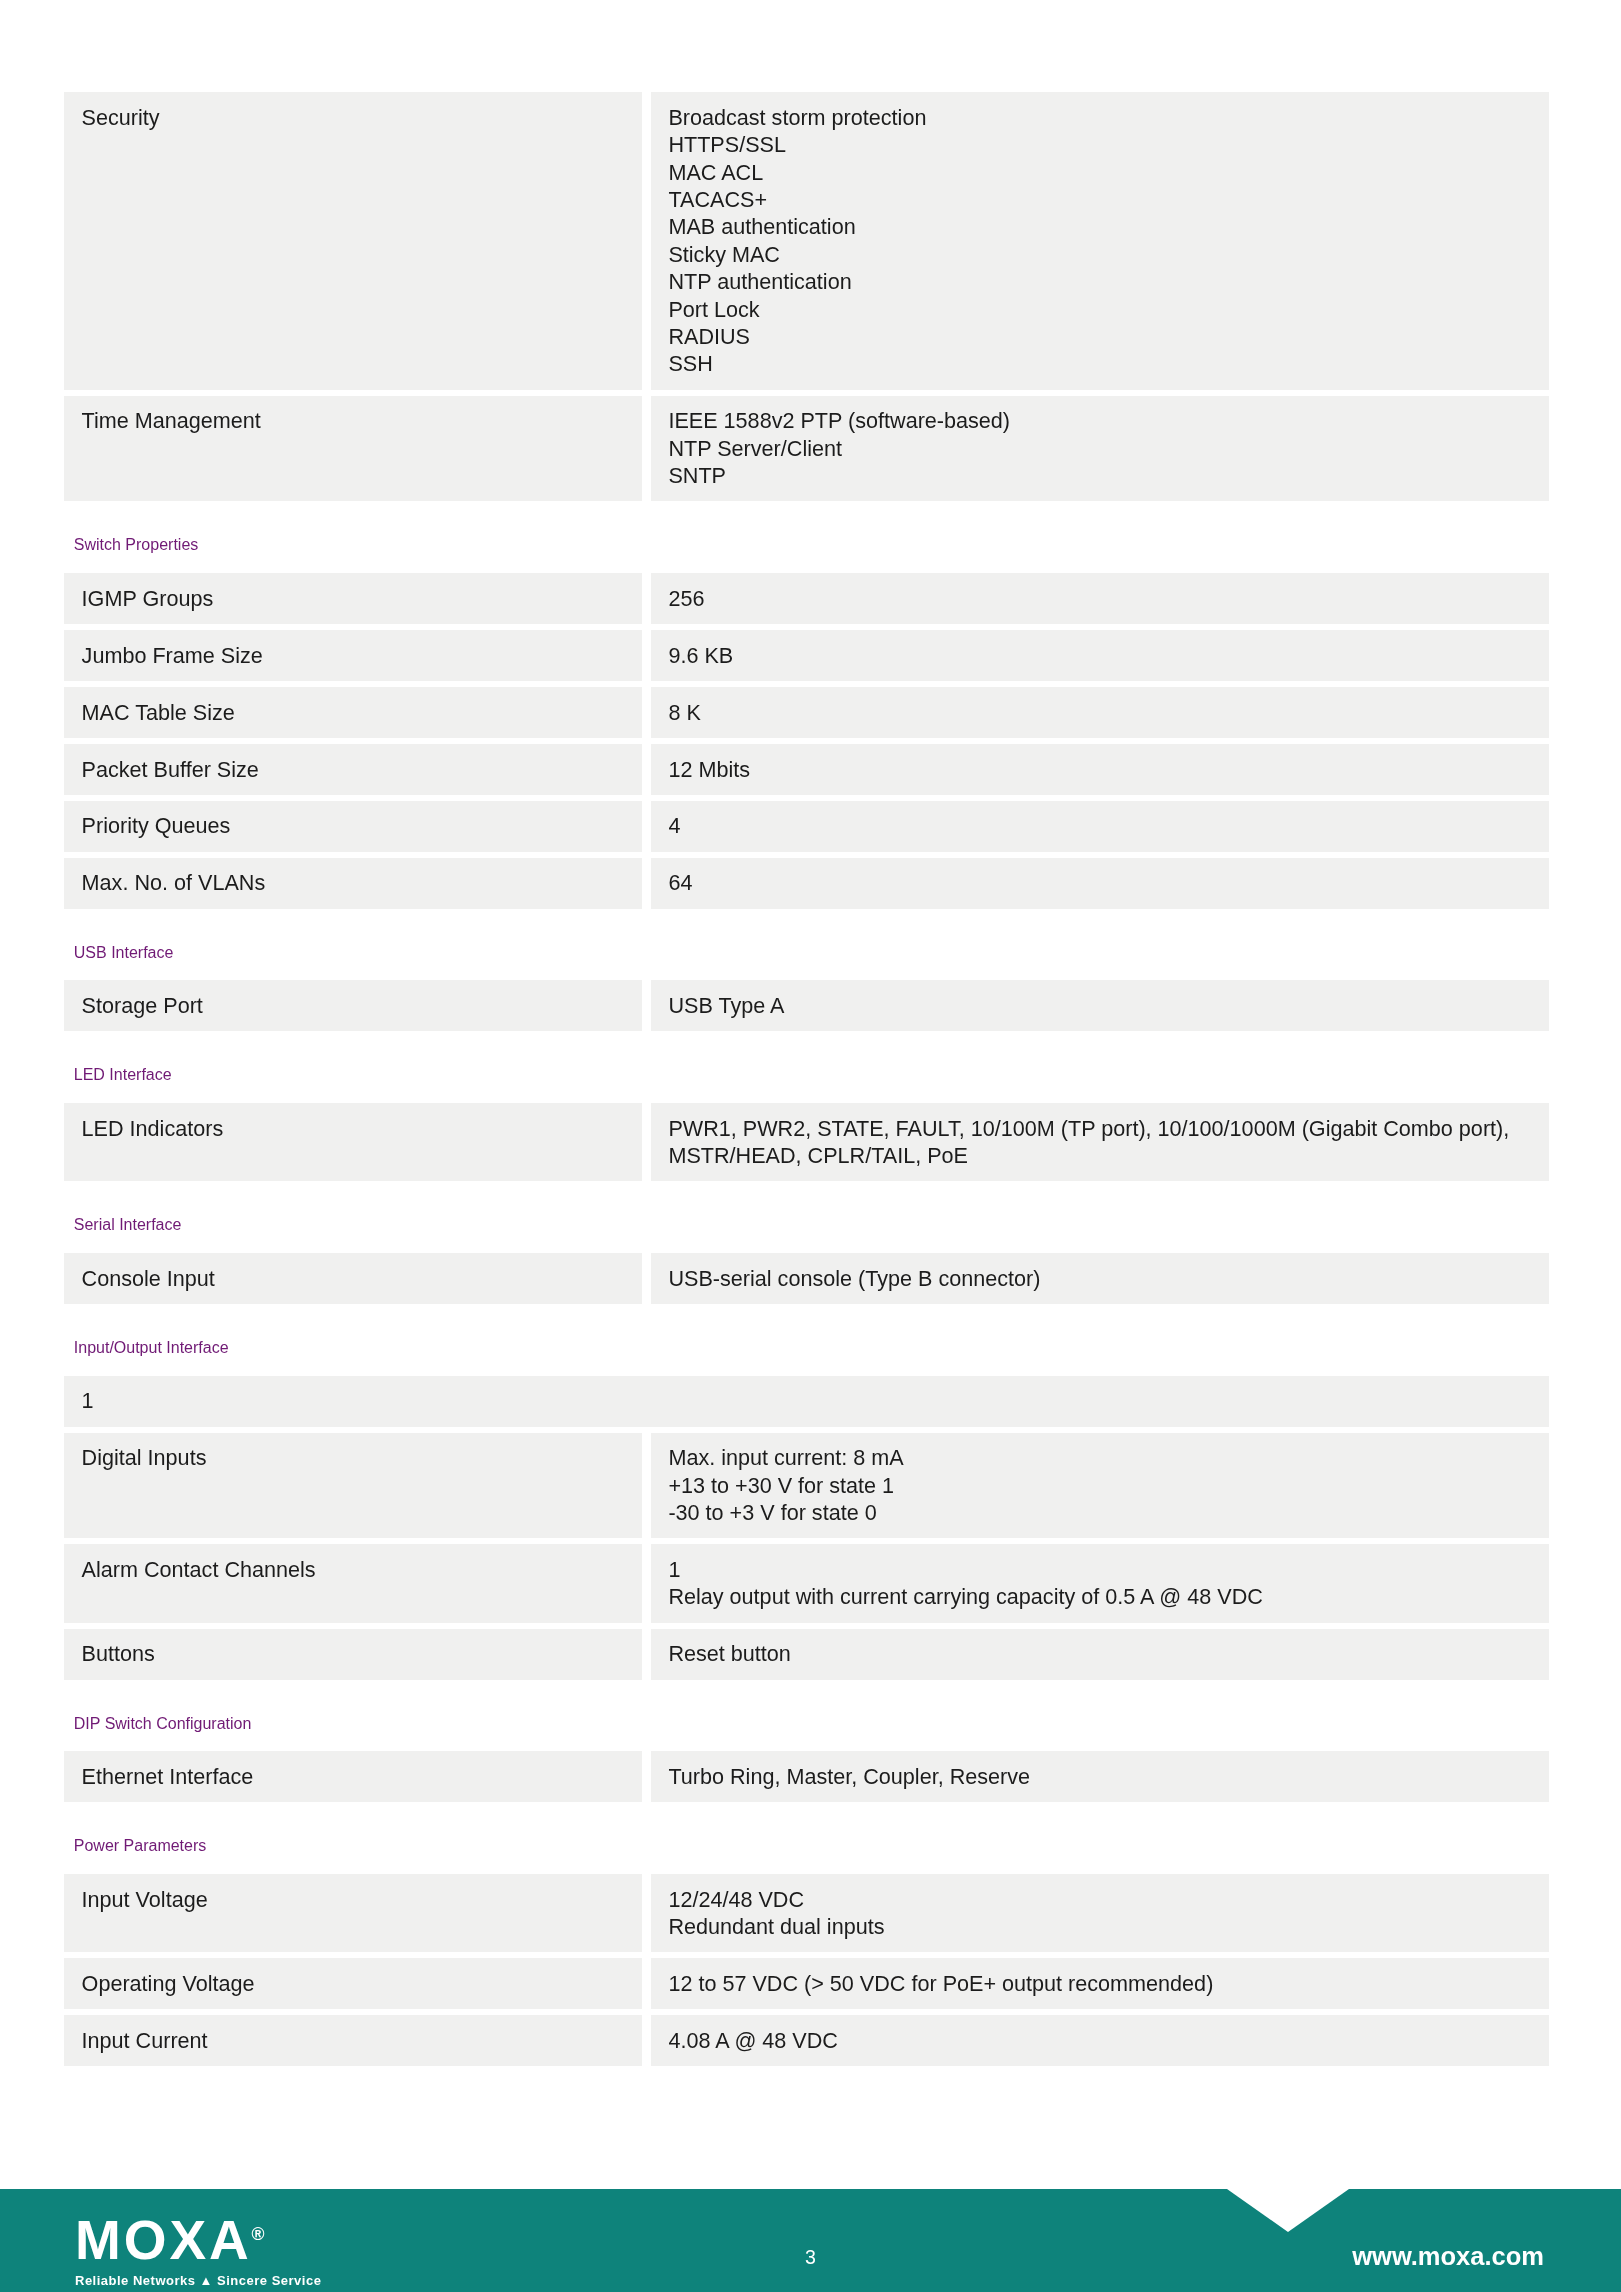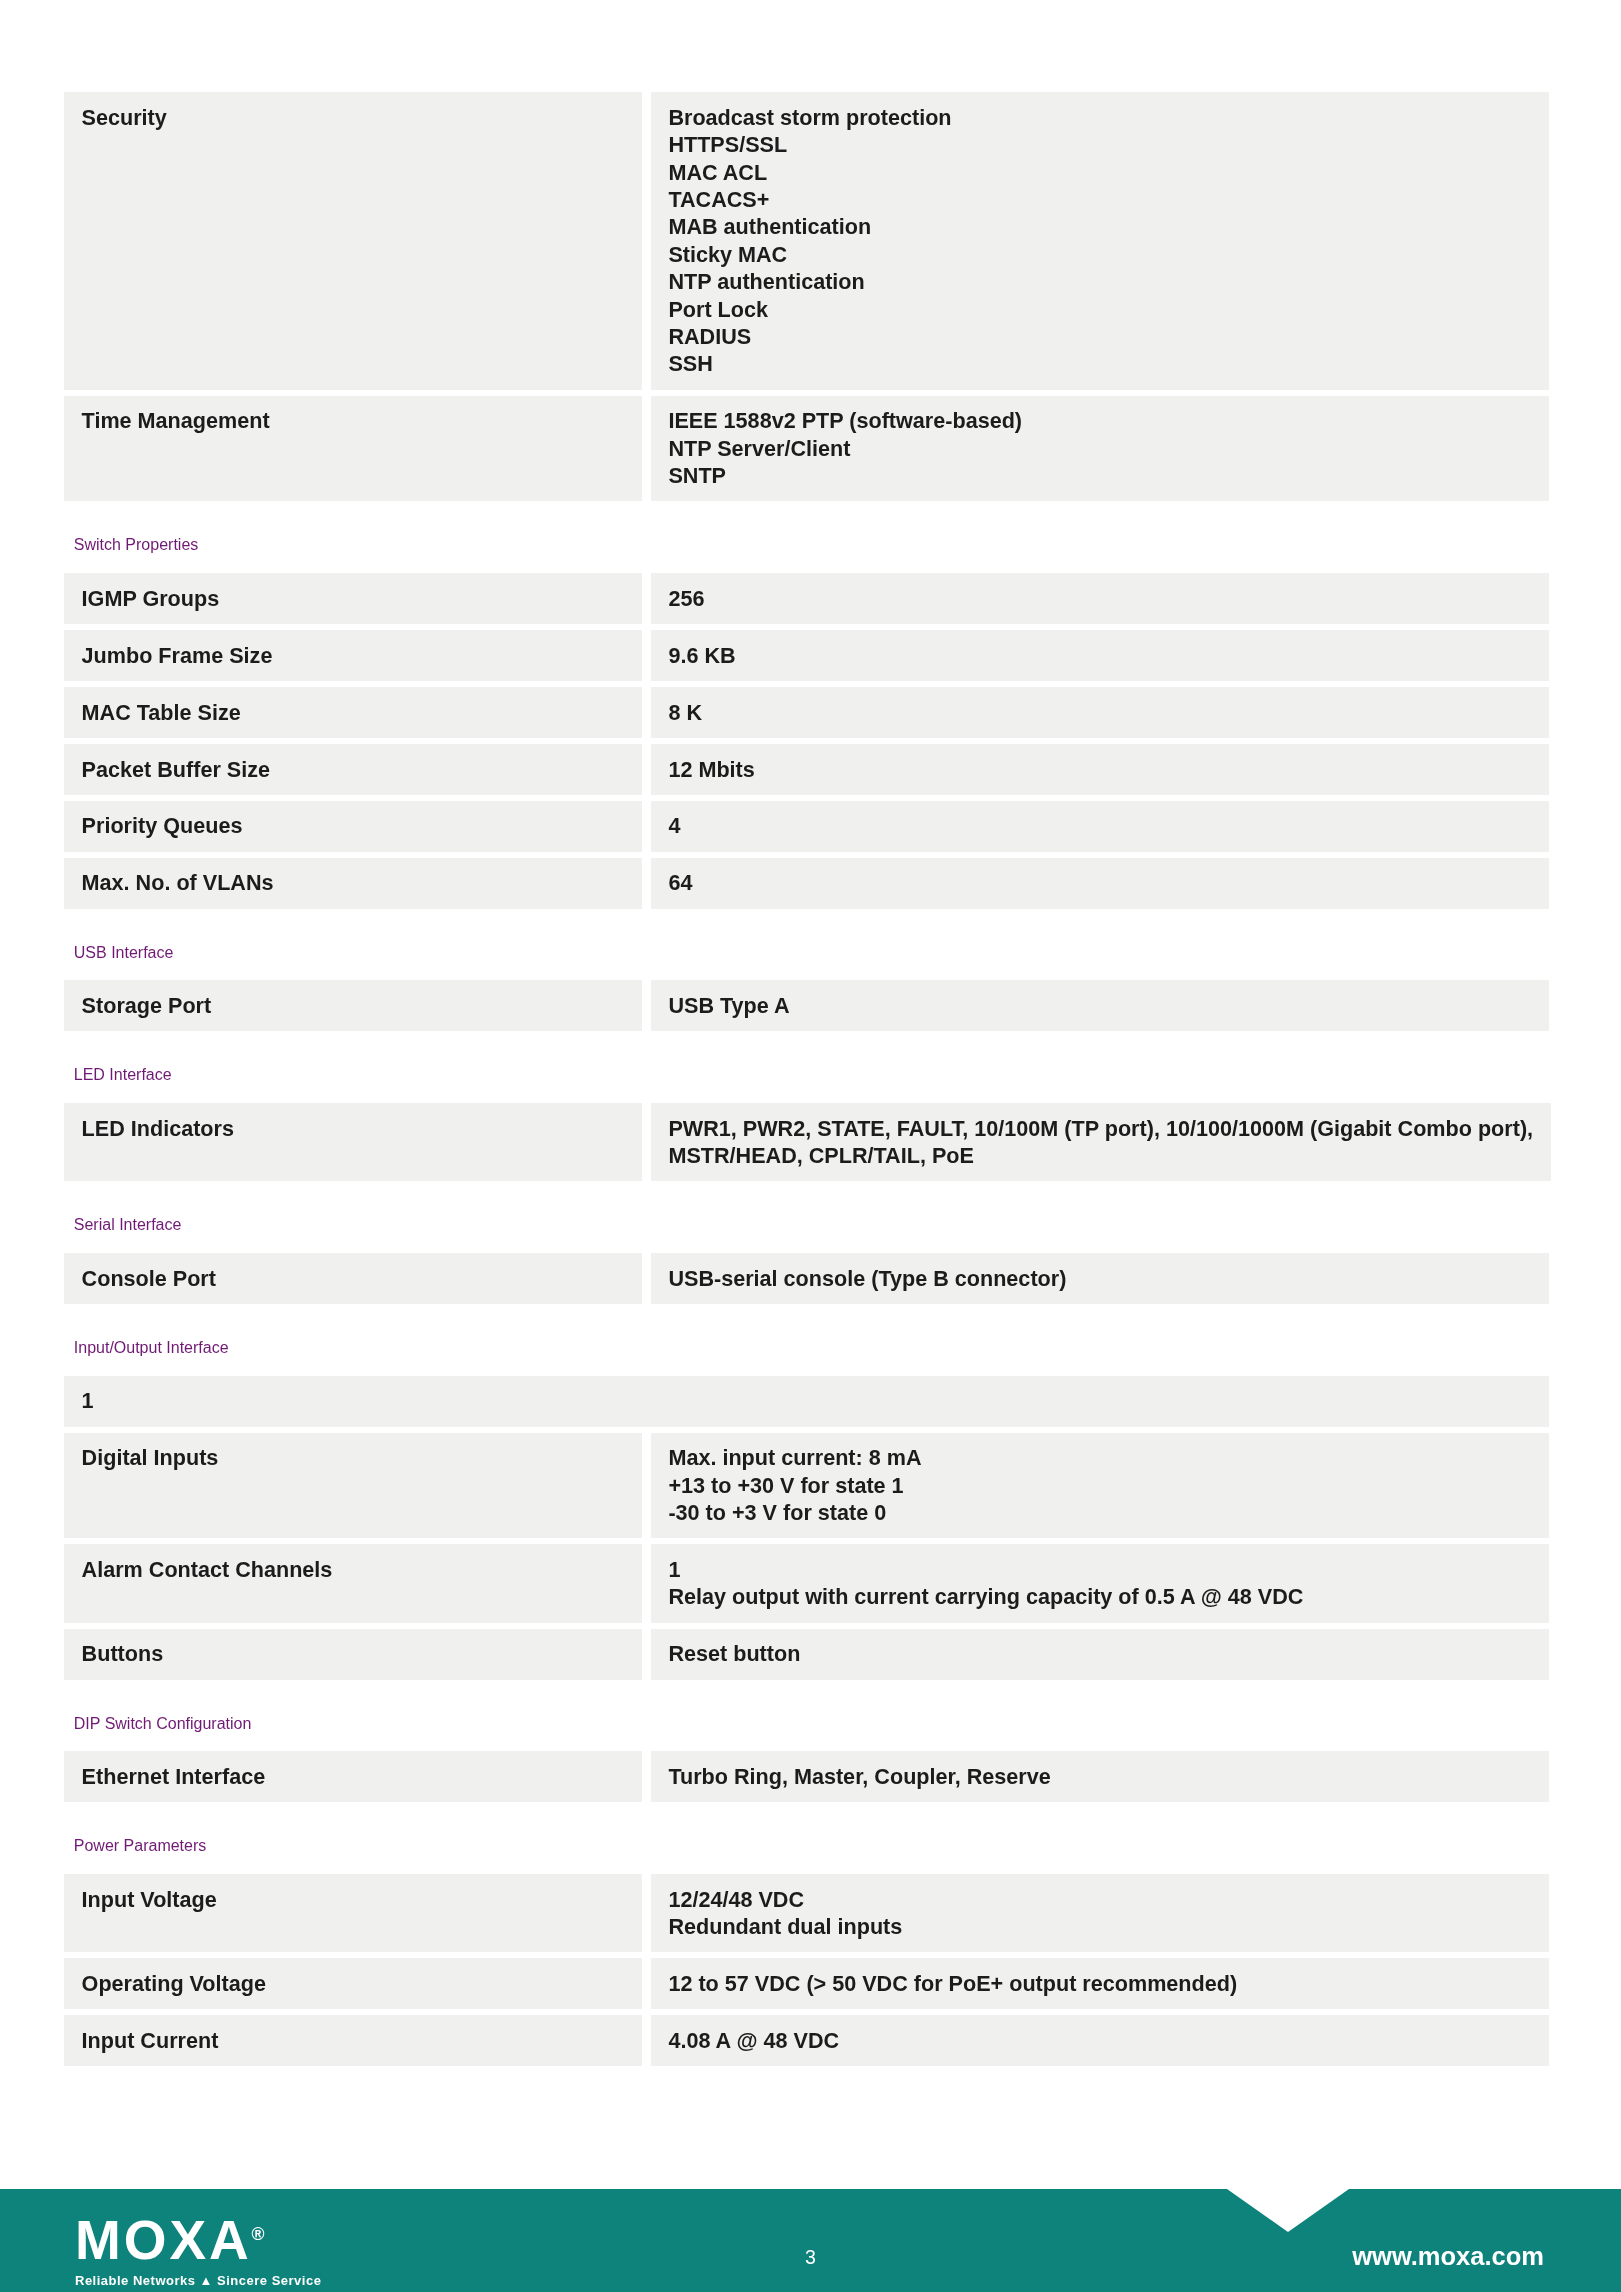--- a/index.html
+++ b/index.html
@@ -7,21 +7,21 @@
     width:1621px;height:2293px;position:relative;overflow:hidden;
     background:#ffffff;color:#1c1c1c;
     font-family:"Liberation Sans", sans-serif;
   }
   .content{position:absolute;left:64px;top:92px;width:1485px;}
   .spec-group{margin:0;}
   .section-heading{
     font-size:16px;font-weight:500;color:#701a75;
     margin:29px 0 13.7px 0;padding-left:9.8px;line-height:29px;
   }
-  .row{display:flex;column-gap:8.8px;margin-bottom:5.9px;font-weight:bold;}
+  .row{display:flex;column-gap:8.8px;margin-bottom:5.9px;}
   .cell{
     background:#f0f0ef;box-sizing:border-box;
     padding:11.8px 17.6px;font-size:21.6px;line-height:27.4px;color:#1c1c1c;
   }
   .cell.label{width:578px;flex:none;}
   .cell.value{flex:1;}
   .vline{white-space:nowrap;}
   
   .footer{
     position:absolute;left:0;right:0;bottom:0;height:104px;
@@ -138,21 +138,21 @@
       <div class="cell value">
         <div class="vline">PWR1, PWR2, STATE, FAULT, 10/100M (TP port), 10/100/1000M (Gigabit Combo port),</div>
         <div class="vline">MSTR/HEAD, CPLR/TAIL, PoE</div>
       </div>
     </div>
   </div>
 
   <div class="spec-group">
     <h2 class="section-heading">Serial Interface</h2>
     <div class="row">
-      <div class="cell label">Console Port</div>
+      <div class="cell label">Console Input</div>
       <div class="cell value">
         <div class="vline">USB-serial console (Type B connector)</div>
       </div>
     </div>
   </div>
 
   <div class="spec-group">
     <h2 class="section-heading">Input/Output Interface</h2>
     <div class="row">
       <div class="cell value">

